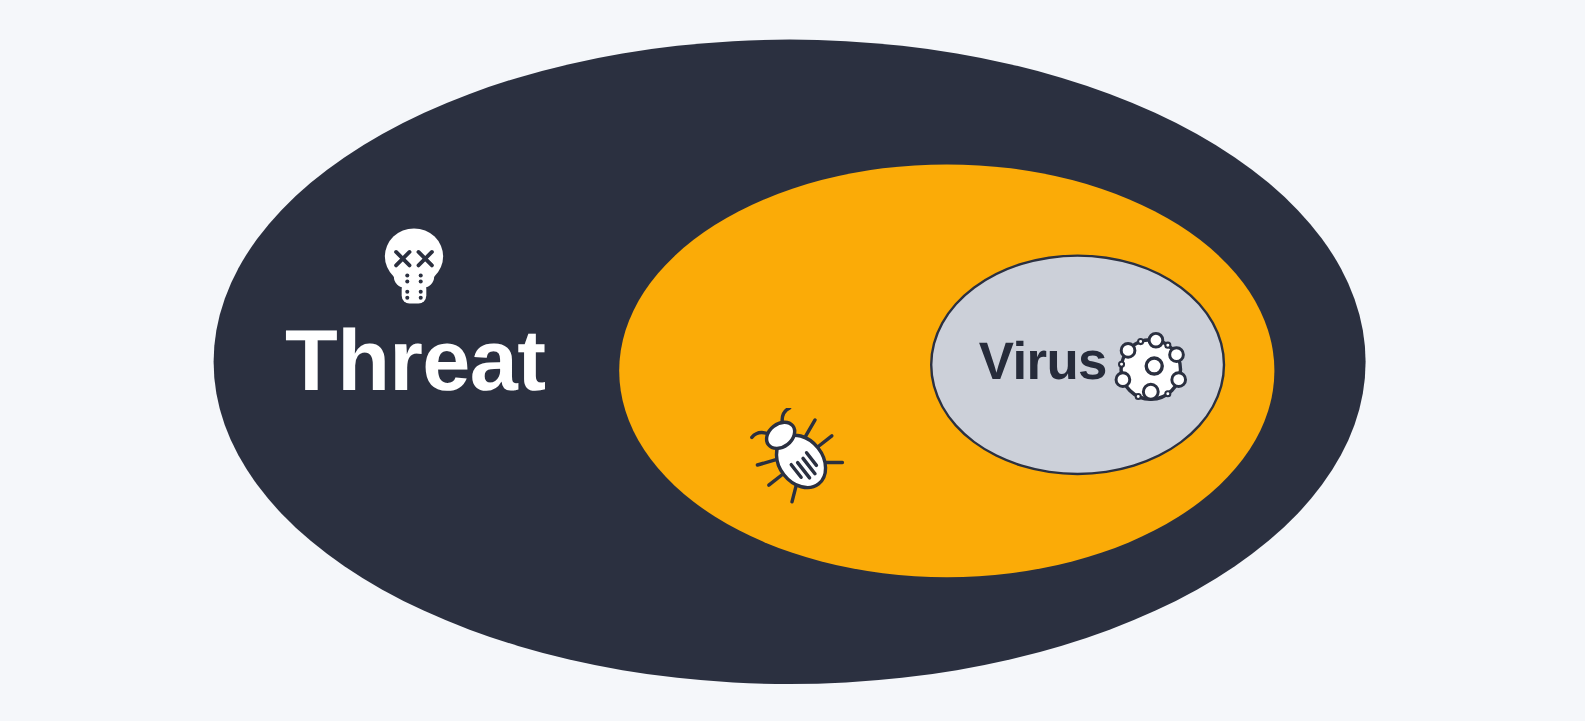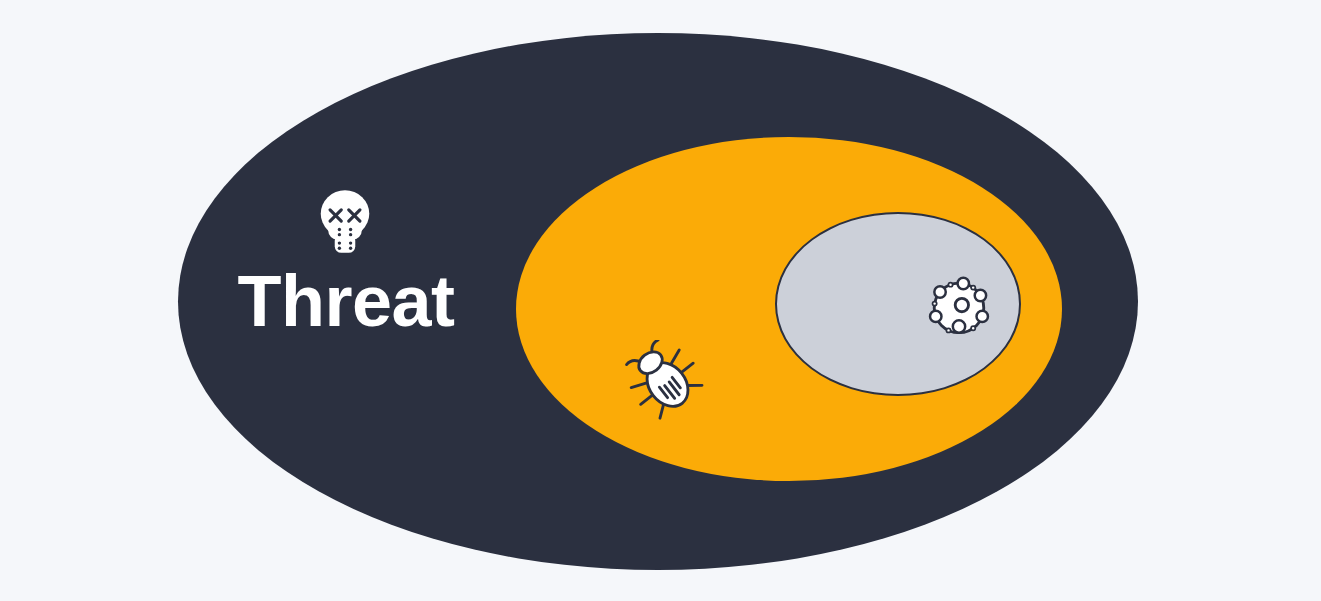--- a/index.html
+++ b/index.html
@@ -146,14 +146,15 @@
         <circle cx="16.4" cy="39.5" r="2.2"></circle>
         <circle cx="31" cy="67.6" r="2.2"></circle>
         <circle cx="56.9" cy="65.3" r="2.2"></circle>
         <circle cx="56.9" cy="22.7" r="2.2"></circle>
       </g>
       <circle cx="45" cy="41" r="7" fill="#ffffff" stroke="#2b3040" stroke-width="3"></circle>
     </svg>
   </div>
 
   <div class="label threat">Threat</div>
+  <div class="label virus">Virus</div>
 
 </div>
 
 </body></html>

